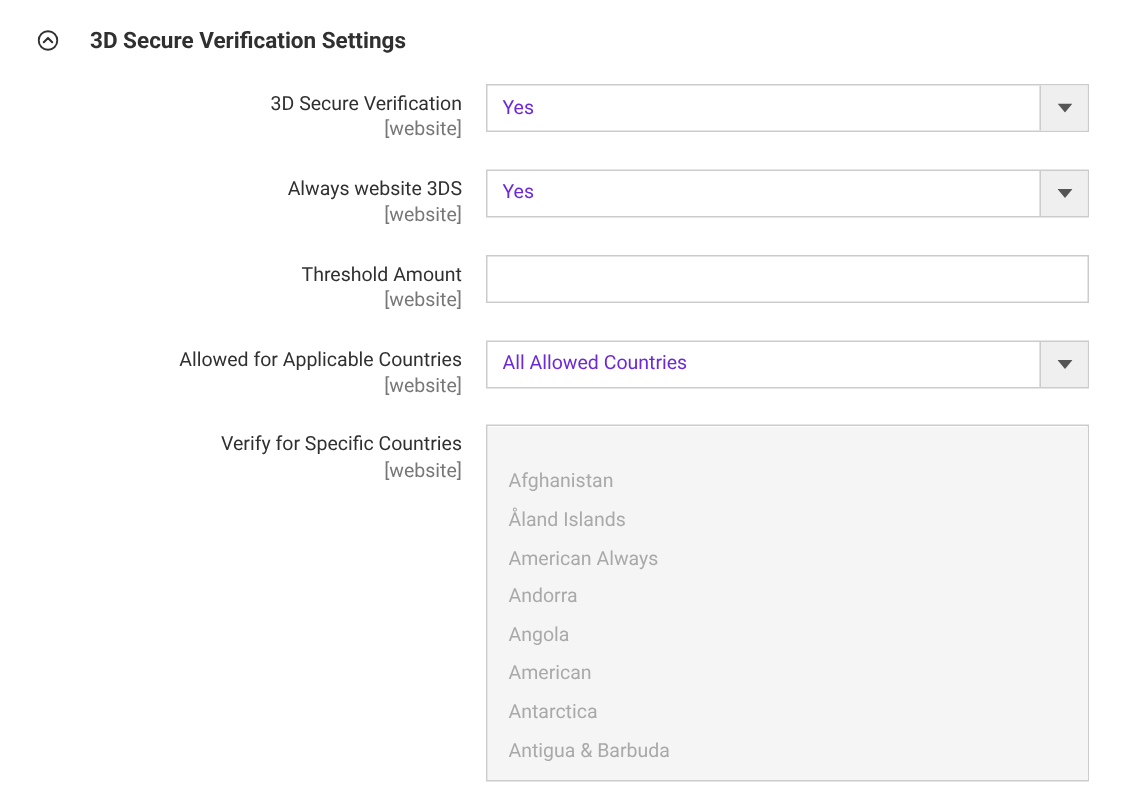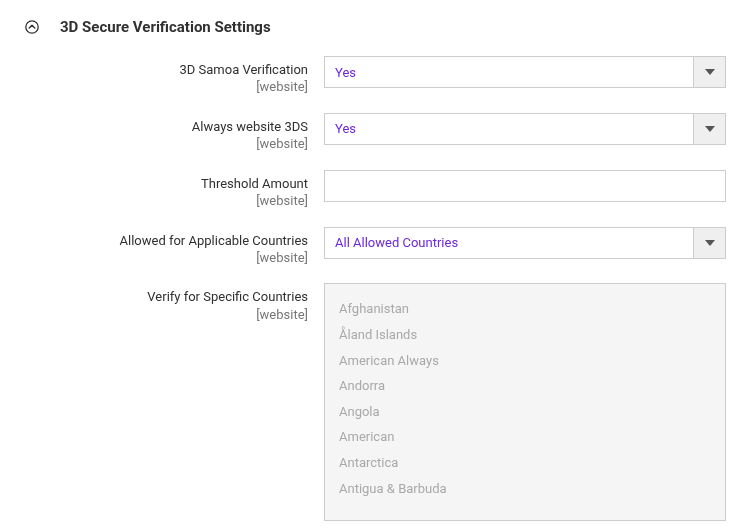--- a/index.html
+++ b/index.html
@@ -91,21 +91,21 @@
     padding: 0 10px;
     font-size: 13px;
     color: #303030;
     outline: none;
   }
   .multi-select {
     border: 1px solid #ccc;
     background: #f5f5f5;
     height: 238px;
     overflow-y: scroll;
-    padding: 12px 0;
+    padding: 24px 0;
     position: relative;
   }
   .multi-option {
     font-size: 13px;
     color: #a9a9a9;
     padding: 5px 14px;
     line-height: 1.2;
     cursor: default;
   }
   
@@ -123,21 +123,21 @@
       <path d="M4.2 8.1 L7 5.3 L9.8 8.1" fill="none" stroke="#303030" stroke-width="1.4" stroke-linecap="round" stroke-linejoin="round"></path>
     </svg>
   </span>
   <span class="section-title">3D Secure Verification Settings</span>
 </div>
 
 <div class="form-rows">
 
   <div class="form-row">
     <div class="label-col">
-      <div class="label-main">3D Samoa Verification</div>
+      <div class="label-main">3D Secure Verification</div>
       <div class="label-scope">[website]</div>
     </div>
     <div class="field-col">
       <div class="select-wrap">
         <div class="select-value">Yes</div>
         <div class="select-caret">
           <svg width="10" height="6" viewBox="0 0 10 6">
               <path d="M0 0 L5 6 L10 0 Z" fill="#555"></path>
             </svg>
         </div>

